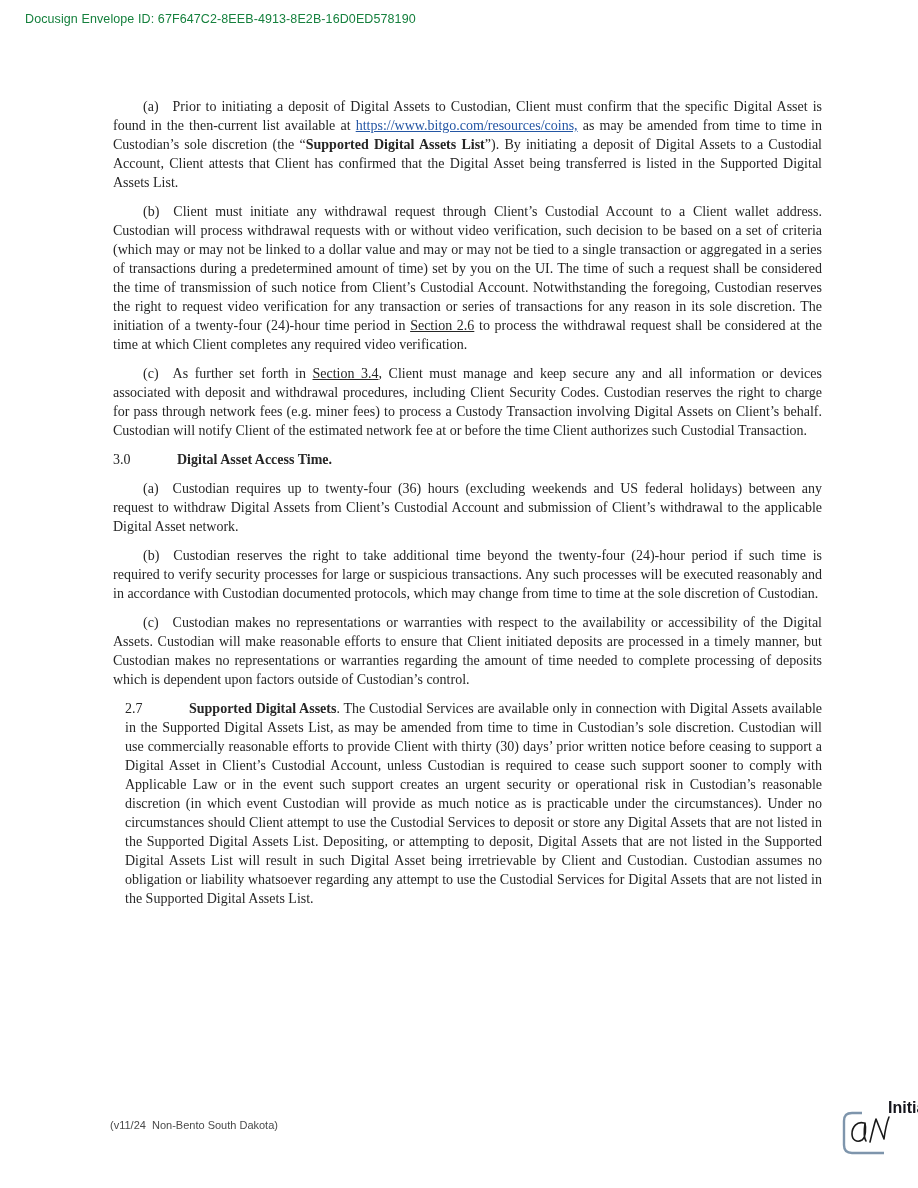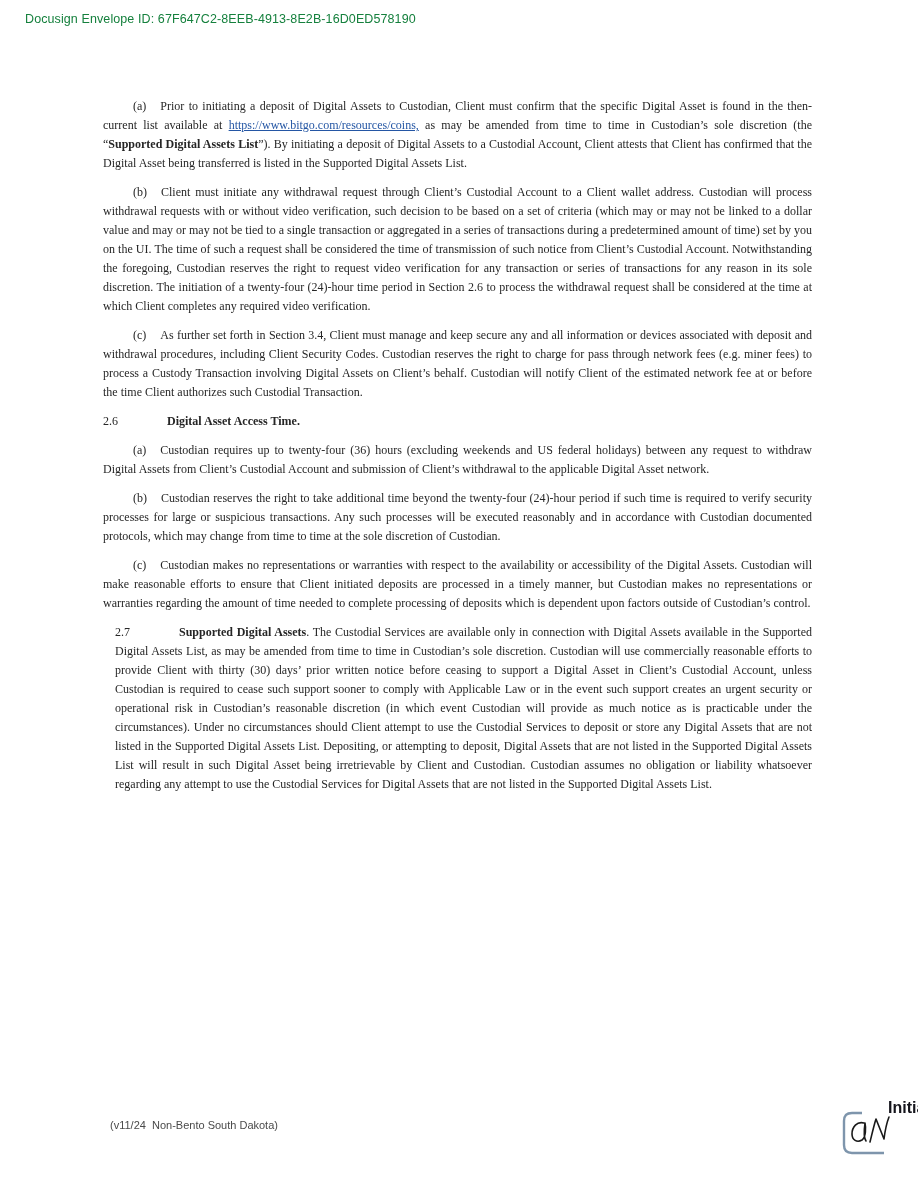--- a/index.html
+++ b/index.html
@@ -6,31 +6,31 @@
   .page {
     position:relative; width:918px; height:1188px; background:#ffffff;
     font-family:"Liberation Serif", serif; overflow:hidden;
   }
   .ds-header {
     position:absolute; left:25px; top:12px;
     font-family:"Liberation Sans", sans-serif;
     font-size:12.5px; color:#15803d; letter-spacing:0.1px;
   }
   .body-text {
-    position:absolute; left:103px; top:97px; width:709px;
-    font-size:12px; line-height:19px; color:#262626; text-align:justify;
+    position:absolute; left:113px; top:97px; width:709px;
+    font-size:14px; line-height:19px; color:#262626; text-align:justify;
   }
   .para { margin:0 0 10px 0; text-indent:30px; }
   .secpara { margin:0 0 10px 12px; text-indent:0; }
   .sechead { margin:0 0 10px 0; text-indent:0; font-weight:bold; }
   .plabel { margin-right:14px; }
   .secnum { display:inline-block; width:64px; font-weight:normal; }
   .bold { font-weight:bold; }
   .link { color:#2456a4; text-decoration:underline; cursor:pointer; }
-  .xref { }
+  .xref { text-decoration:underline; }
   .footer {
     position:absolute; left:110px; top:1119px;
     font-family:"Liberation Sans", sans-serif;
     font-size:11px; color:#4a4a4a; white-space:pre;
   }
   .initial-tab { position:absolute; left:836px; top:1096px; width:82px; height:64px; cursor:pointer; }
   .initial-tab svg { position:absolute; left:0; top:0; }
   .initial-label {
     position:absolute; left:26px; top:3px;
     font-family:"Liberation Sans", sans-serif;
@@ -45,21 +45,21 @@
   <div class="ds-header">Docusign Envelope ID: 67F647C2-8EEB-4913-8E2B-16D0ED578190</div>
 
   <div class="body-text">
 
     <p class="para"><span class="plabel">(a)</span><span>Prior to initiating a deposit of Digital Assets to Custodian, Client must confirm that the specific Digital Asset is found in the then-current list available at </span><a class="link">https://www.bitgo.com/resources/coins,</a><span> as may be amended from time to time in Custodian’s sole discretion (the “</span><span class="bold">Supported Digital Assets List</span><span>”). By initiating a deposit of Digital Assets to a Custodial Account, Client attests that Client has confirmed that the Digital Asset being transferred is listed in the Supported Digital Assets List.</span></p>
 
     <p class="para"><span class="plabel">(b)</span><span>Client must initiate any withdrawal request through Client’s Custodial Account to a Client wallet address. Custodian will process withdrawal requests with or without video verification, such decision to be based on a set of criteria (which may or may not be linked to a dollar value and may or may not be tied to a single transaction or aggregated in a series of transactions during a predetermined amount of time) set by you on the UI. The time of such a request shall be considered the time of transmission of such notice from Client’s Custodial Account. Notwithstanding the foregoing, Custodian reserves the right to request video verification for any transaction or series of transactions for any reason in its sole discretion. The initiation of a twenty-four (24)-hour time period in </span><span class="xref">Section 2.6</span><span> to process the withdrawal request shall be considered at the time at which Client completes any required video verification.</span></p>
 
     <p class="para"><span class="plabel">(c)</span><span>As further set forth in </span><span class="xref">Section 3.4</span><span>, Client must manage and keep secure any and all information or devices associated with deposit and withdrawal procedures, including Client Security Codes. Custodian reserves the right to charge for pass through network fees (e.g. miner fees) to process a Custody Transaction involving Digital Assets on Client’s behalf. Custodian will notify Client of the estimated network fee at or before the time Client authorizes such Custodial Transaction.</span></p>
 
-    <p class="sechead"><span class="secnum">2.6</span><span>Digital Asset Access Time.</span></p>
+    <p class="sechead"><span class="secnum">3.0</span><span>Digital Asset Access Time.</span></p>
 
     <p class="para"><span class="plabel">(a)</span><span>Custodian requires up to twenty-four (36) hours (excluding weekends and US federal holidays) between any request to withdraw Digital Assets from Client’s Custodial Account and submission of Client’s withdrawal to the applicable Digital Asset network.</span></p>
 
     <p class="para"><span class="plabel">(b)</span><span>Custodian reserves the right to take additional time beyond the twenty-four (24)-hour period if such time is required to verify security processes for large or suspicious transactions. Any such processes will be executed reasonably and in accordance with Custodian documented protocols, which may change from time to time at the sole discretion of Custodian.</span></p>
 
     <p class="para"><span class="plabel">(c)</span><span>Custodian makes no representations or warranties with respect to the availability or accessibility of the Digital Assets. Custodian will make reasonable efforts to ensure that Client initiated deposits are processed in a timely manner, but Custodian makes no representations or warranties regarding the amount of time needed to complete processing of deposits which is dependent upon factors outside of Custodian’s control.</span></p>
 
     <p class="secpara"><span class="secnum">2.7</span><span class="bold">Supported Digital Assets</span><span>. The Custodial Services are available only in connection with Digital Assets available in the Supported Digital Assets List, as may be amended from time to time in Custodian’s sole discretion. Custodian will use commercially reasonable efforts to provide Client with thirty (30) days’ prior written notice before ceasing to support a Digital Asset in Client’s Custodial Account, unless Custodian is required to cease such support sooner to comply with Applicable Law or in the event such support creates an urgent security or operational risk in Custodian’s reasonable discretion (in which event Custodian will provide as much notice as is practicable under the circumstances). Under no circumstances should Client attempt to use the Custodial Services to deposit or store any Digital Assets that are not listed in the Supported Digital Assets List. Depositing, or attempting to deposit, Digital Assets that are not listed in the Supported Digital Assets List will result in such Digital Asset being irretrievable by Client and Custodian. Custodian assumes no obligation or liability whatsoever regarding any attempt to use the Custodial Services for Digital Assets that are not listed in the Supported Digital Assets List.</span></p>
 
 

